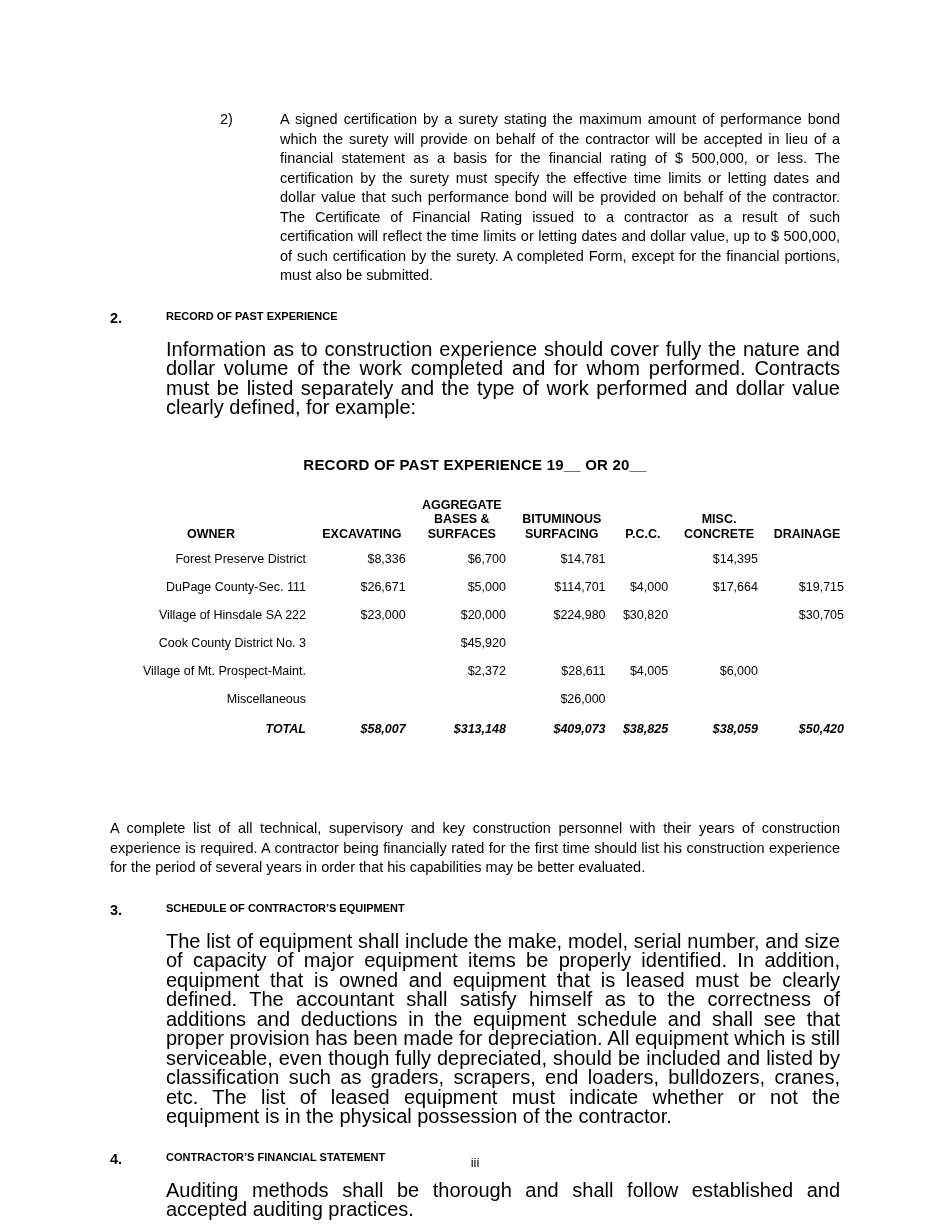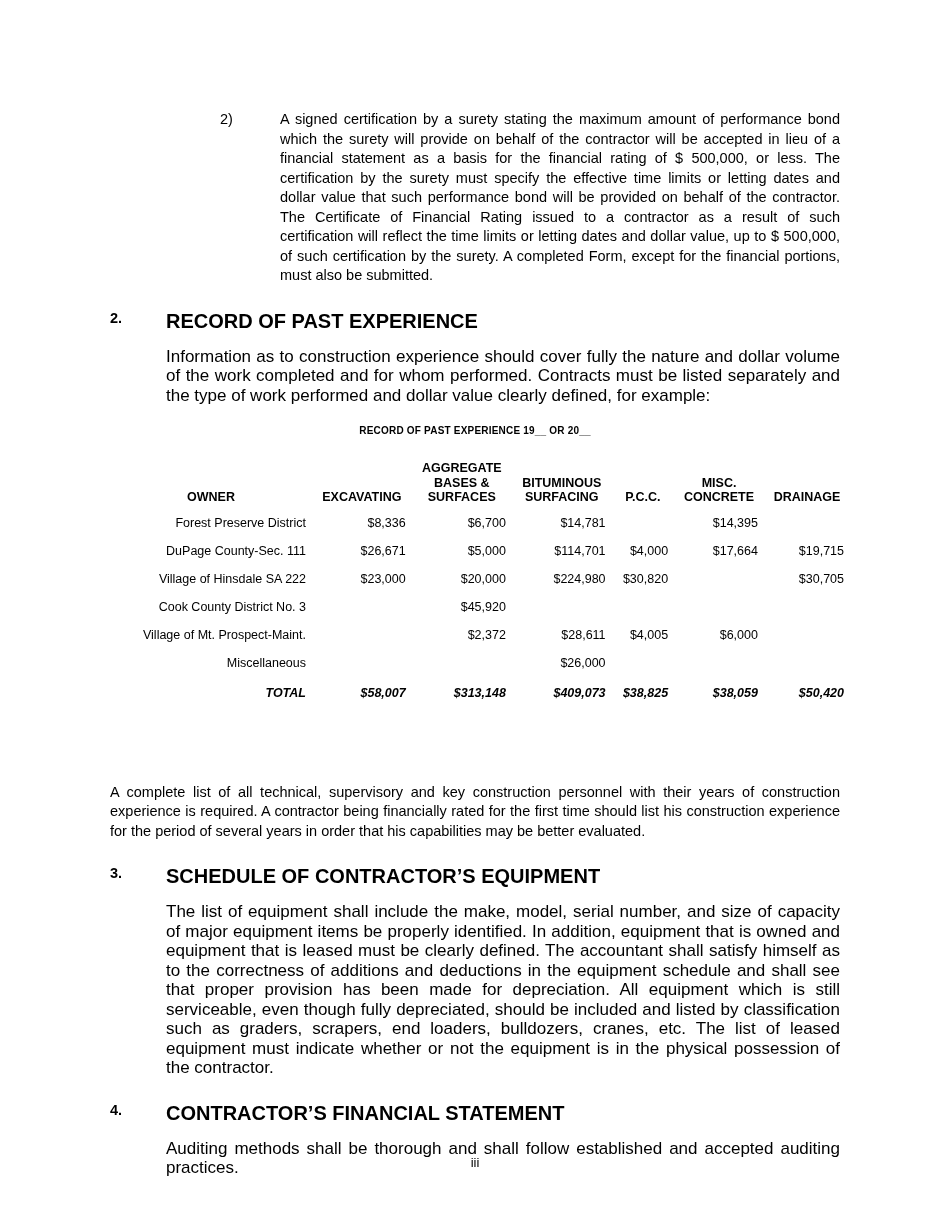--- a/index.html
+++ b/index.html
@@ -47,38 +47,38 @@
     display: flex;
     margin-top: 24px;
   }
   .section-num {
     width: 56px;
     flex: 0 0 56px;
     font-size: 14.5px;
     font-weight: bold;
   }
   .section-title {
-    font-size: 20px;
+    font-size: 11px;
     font-weight: bold;
   }
 
   .para {
     margin-left: 56px;
     margin-top: 14px;
-    font-size: 17px;
+    font-size: 20px;
     line-height: 19.5px;
     text-align: justify;
   }
 
   
   .table-title {
     text-align: center;
-    font-size: 10px;
-    font-weight: bold;
-    margin-top: 20px;
+    font-size: 15px;
+    font-weight: bold;
+    margin-top: 38px;
     letter-spacing: 0.2px;
   }
 
   
   table.exp {
     margin: 24px auto 0 auto;
     border-collapse: collapse;
     width: 740px;
     font-size: 12.5px;
   }

